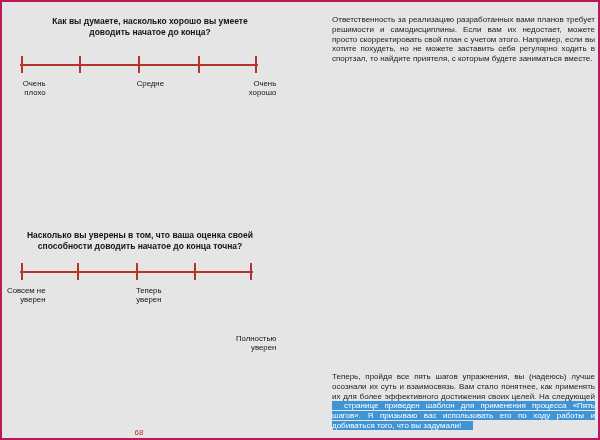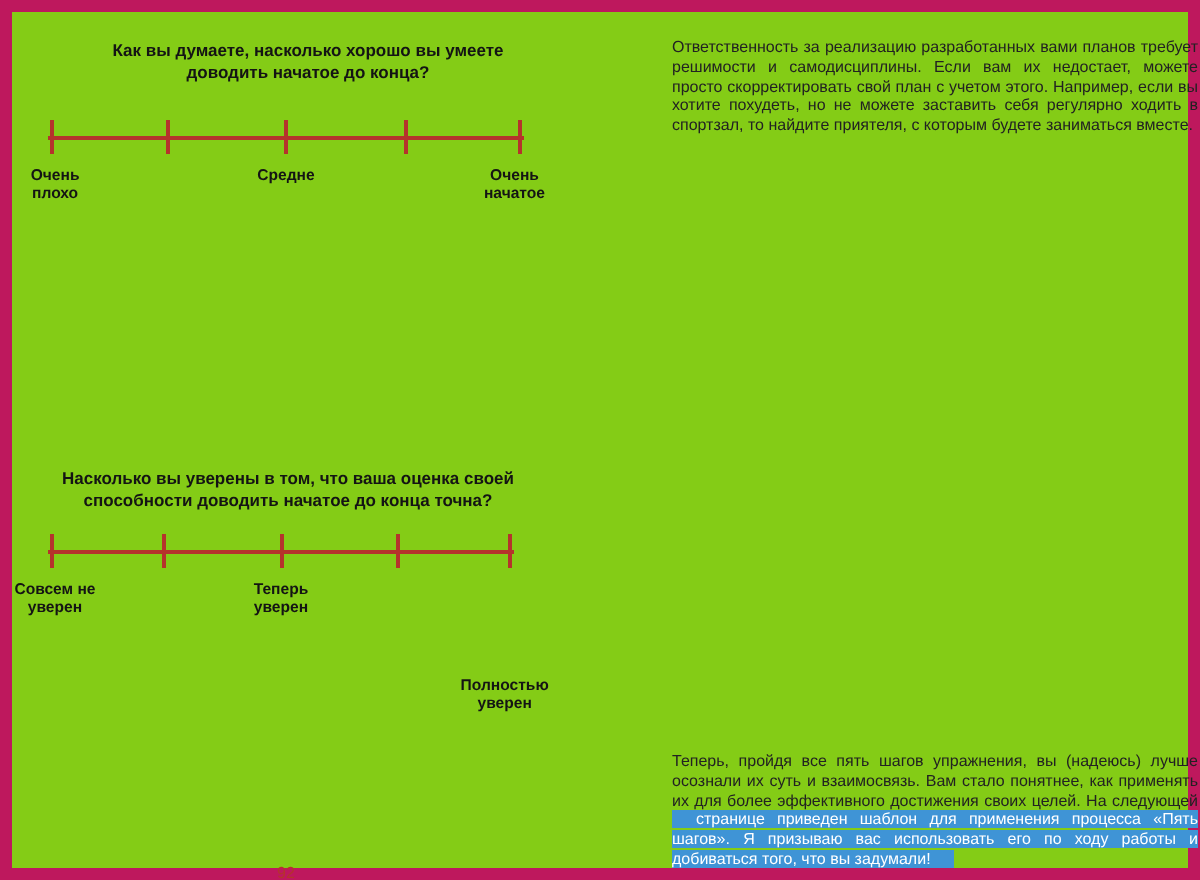--- a/index.html
+++ b/index.html
@@ -1,20 +1,20 @@
 <!DOCTYPE html>
 <html style="--accent: #b5342c; --highlight: #3f94d6;"><head>
 <meta charset="utf-8">
 <style>
   html,body{margin:0;padding:0;}
   body{
     width:600px;height:440px;position:relative;background:#ffffff;
     font-family:"Liberation Sans", sans-serif;color:#1c1c1c;overflow:hidden;
   }
-  .spread{position:absolute;inset:0;border:6px solid #be185d;background:#84cc16;}
+  .spread{position:absolute;inset:0;border:2px solid #be185d;background:#e5e5e5;}
   .page{position:absolute;top:0;bottom:0;}
   .page.left{left:0;width:300px;}
   .page.right{left:300px;width:300px;}
 
   .question{
     position:absolute;font-weight:700;font-size:8.5px;line-height:1.3;
     color:#141414;
   }
   .q-center{text-align:center;}
 
@@ -23,21 +23,21 @@
   .scale .line{
     position:absolute;left:0;right:0;top:13px;height:2px;
     background:var(--accent,#b5342c);
   }
   .scale .tick{
     position:absolute;top:5px;width:2px;height:17px;
     background:var(--accent,#b5342c);transform:translateX(-50%);display:block;
   }
   .scale .lbl{
     position:absolute;top:28px;transform:translateX(-50%);
-    text-align:center;font-weight:700;font-size:7.8px;line-height:1.2;color:#141414;
+    text-align:right;font-weight:400;font-size:7.8px;line-height:1.2;color:#141414;
   }
   .lbl.pos0{left:1.5%;}
   .lbl.pos50{left:50%;}
   .lbl.pos100{left:98%;}
   .w44{width:44px;}
   .w46{width:46px;}
   .w50{width:50px;}
   .w56{width:56px;margin-top:48px;}
 
   .para{
@@ -64,38 +64,38 @@
 
     <div class="scale" style="left:18px;top:49px;width:238px;">
       <span class="line"></span>
       <i class="tick" style="left:1%"></i>
       <i class="tick" style="left:25%"></i>
       <i class="tick" style="left:50%"></i>
       <i class="tick" style="left:75%"></i>
       <i class="tick" style="left:99%"></i>
       <span class="lbl pos0 w44">Очень плохо</span>
       <span class="lbl pos50 w50">Средне</span>
-      <span class="lbl pos100 w46">Очень начатое</span>
+      <span class="lbl pos100 w46">Очень хорошо</span>
     </div>
 
     <h2 class="question q-center" style="left:6px;top:221px;width:264px;">Насколько вы уверены в том, что ваша оценка своей способности доводить начатое до конца точна?</h2>
 
     <div class="scale" style="left:18px;top:256px;width:233px;">
       <span class="line"></span>
       <i class="tick" style="left:1%"></i>
       <i class="tick" style="left:25%"></i>
       <i class="tick" style="left:50%"></i>
       <i class="tick" style="left:75%"></i>
       <i class="tick" style="left:99%"></i>
       <span class="lbl pos0 w44">Совсем не уверен</span>
       <span class="lbl pos50 w50">Теперь уверен</span>
       <span class="lbl pos100 w56">Полностью уверен</span>
     </div>
 
-    <div class="page-num" style="left:18px;width:238px;">92</div>
+    <div class="page-num" style="left:18px;width:238px;">68</div>
   </section>
 
   <section class="page right">
 
     <p class="para" style="left:30px;top:5px;width:263px;">Ответственность за реализацию разработанных вами планов требует решимости и самодисциплины. Если вам их недостает, можете просто скорректировать свой план с учетом этого. Например, если вы хотите похудеть, но не можете заставить себя регулярно ходить в спортзал, то найдите приятеля, с которым будете заниматься вместе.</p>
 
 
     <p class="para" style="left:30px;top:362px;width:263px;"><span>Теперь, пройдя все пять шагов упражнения, вы (надеюсь) лучше осознали их суть и взаимосвязь. Вам стало понятнее, как применять их для более эффективного достижения своих целей. На следующей </span><span class="hl">странице приведен шаблон для применения процесса «Пять шагов». Я призываю вас использовать его по ходу работы и добиваться того, что вы задумали!</span></p>
 
   </section>

